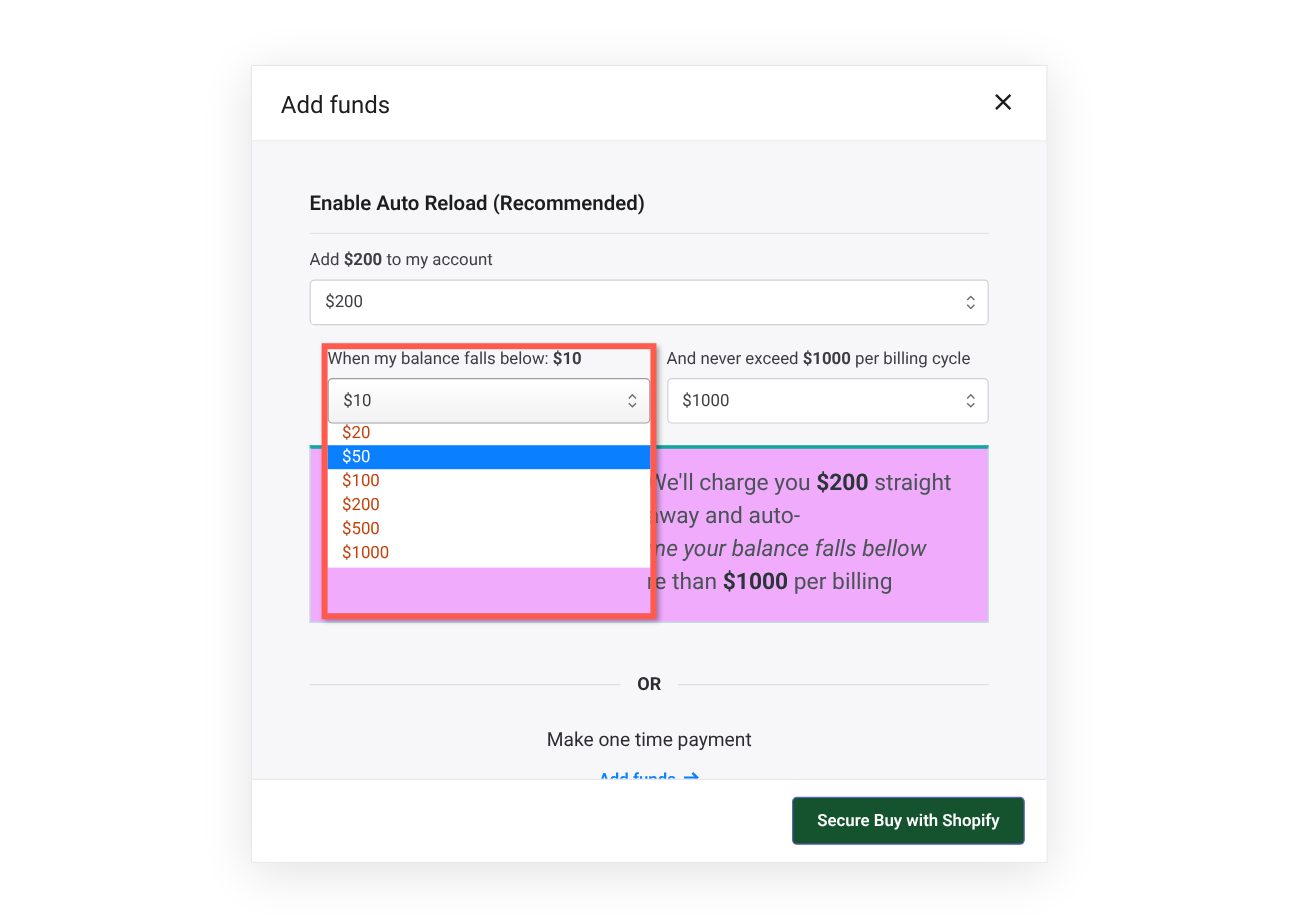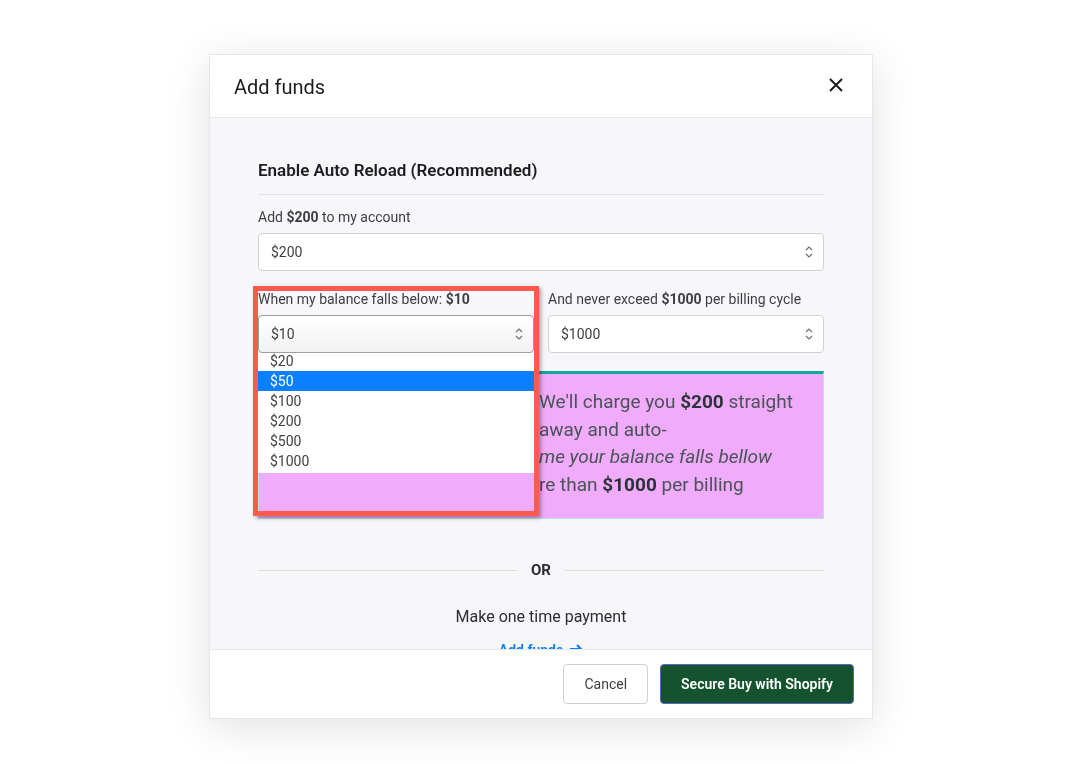--- a/index.html
+++ b/index.html
@@ -96,20 +96,21 @@
     top: 50%;
     transform: translateY(-50%);
     color: #6e6f75;
   }
   .stepper svg { display: block; }
 
   .row2 {
     display: flex;
     gap: 14px;
     margin-top: 20px;
+    margin-left: 15px;
   }
   .col {
     flex: 1;
     min-width: 0;
     position: relative;
   }
 
   .highlight-box {
     position: absolute;
     border: 5px solid #ff5a4e;
@@ -127,21 +128,21 @@
     z-index: 25;
     padding-top: 2px;
     padding-bottom: 2px;
   }
   .dropdown-item {
     padding: 0 12px;
     height: 20px;
     display: flex;
     align-items: center;
     font-size: 14px;
-    color: #404040;
+    color: #c2410c;
     cursor: pointer;
   }
   .dropdown-item.highlighted {
     background: #0a7fff;
     color: #ffffff;
   }
   .select-open {
     background: linear-gradient(#ffffff,#f2f2f2);
     border: 1px solid #9aa0a6;
   }
@@ -328,22 +329,19 @@
             <svg viewBox="0 0 14 12" fill="none" stroke="currentColor" stroke-width="2">
               <path d="M1 6 H12 M8 2 L12 6 L8 10"></path>
             </svg>
           </span>
         </a>
       </div>
 
     </div>
 
     <div class="modal-footer">
-      <div class="btn btn-secondary">
-        <span>Cancel</span>
-      </div>
       <div class="btn btn-primary">
         <span>Secure Buy with Shopify</span>
       </div>
     </div>
 
   </div>
 </div>
 
 </body></html>

